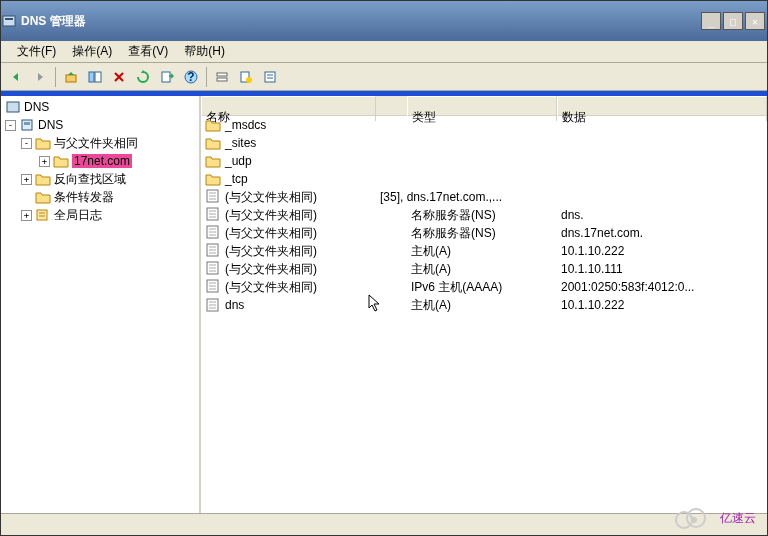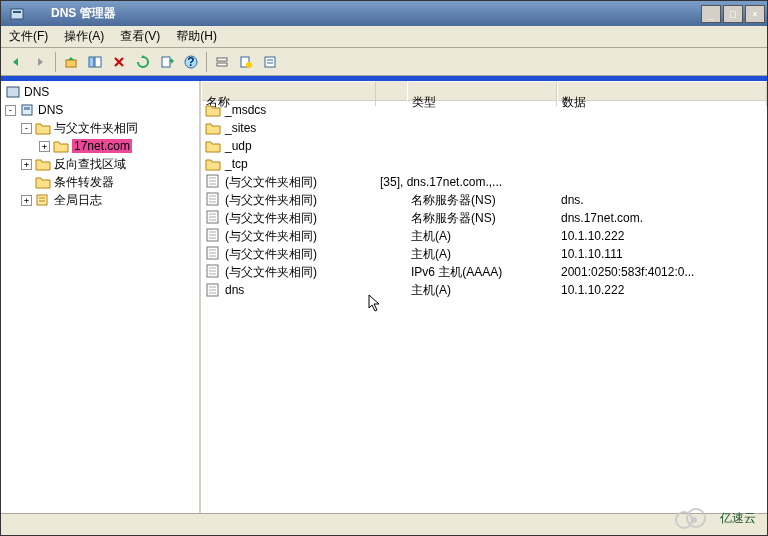--- a/index.html
+++ b/index.html
@@ -1,27 +1,27 @@
 <!DOCTYPE html>
 <html><head>
 <meta charset="utf-8">
 <style>
 * { margin: 0; padding: 0; box-sizing: border-box; font-family: "SimSun", "宋体", sans-serif; font-size: 12px; }
 body { background: #fff; width: 768px; height: 536px; overflow: hidden; position: relative; }
 
 .window { width: 768px; height: 536px; border: 1px solid #333; background: #ece9d8; display: flex; flex-direction: column; }
 
-.titlebar { height: 25px; background: linear-gradient(#7b9ec8, #4a6a99); color: #fff; display: flex; align-items: center; padding-left: 8px; gap: 22px; }
+.titlebar { height: 40px; background: linear-gradient(#7b9ec8, #4a6a99); color: #fff; display: flex; align-items: center; padding-left: 0; }
 .titlebar-icon { width: 16px; height: 16px; margin-right: 4px; display: inline-flex; align-items: center; justify-content: center; }
 .titlebar-text { flex: 1; font-weight: bold; }
 .titlebar-buttons { display: flex; gap: 2px; padding-right: 2px; }
 .title-btn { width: 20px; height: 18px; background: #d4d0c8; border: 1px solid #555; display: flex; align-items: center; justify-content: center; font-size: 10px; cursor: pointer; font-family: monospace; }
 .title-btn.close { font-weight: bold; }
 
-.menubar { height: 22px; background: #ece9d8; display: flex; align-items: center; padding-left: 0; border-bottom: 1px solid #aca899; }
+.menubar { height: 22px; background: #ece9d8; display: flex; align-items: center; padding-left: 8px; border-bottom: 1px solid #aca899; }
 .menu-item { padding: 2px 8px; cursor: pointer; }
 
 .toolbar { height: 28px; background: #ece9d8; display: flex; align-items: center; padding: 2px 4px; gap: 2px; border-bottom: 1px solid #aca899; }
 .tool-btn { width: 22px; height: 22px; border: 1px solid transparent; display: flex; align-items: center; justify-content: center; cursor: pointer; }
 .tool-sep { width: 1px; height: 20px; background: #aca899; margin: 0 2px; }
 
 .content { flex: 1; display: flex; background: #fff; border-top: 5px solid #1d4ed8; }
 
 .tree { width: 200px; border-right: 2px solid #d4d0c8; background: #fff; padding: 2px; overflow: auto; }
 .tree-node { display: flex; align-items: center; height: 18px; white-space: nowrap; cursor: pointer; }
@@ -39,21 +39,21 @@
 .col-name { width: 175px; }
 .col-type { width: 150px; margin-left: 31px; }
 .col-data { flex: 1; }
 .list-body { flex: 1; overflow: auto; }
 .list-row { display: flex; height: 18px; align-items: center; cursor: pointer; }
 .list-cell { padding: 0 4px; white-space: nowrap; overflow: hidden; display: flex; align-items: flex-start; }
 .list-cell .row-icon { width: 16px; height: 14px; margin-right: 4px; flex-shrink: 0; }
 
 .statusbar { height: 22px; background: #ece9d8; border-top: 1px solid #aca899; }
 
-.watermark { position: absolute; right: 12px; bottom: 6px; color: #14532d; font-size: 20px; font-family: Arial; display: flex; align-items: center; gap: 12px; pointer-events: none; }
+.watermark { position: absolute; right: 12px; bottom: 6px; color: #a21caf; font-size: 20px; font-family: Arial; display: flex; align-items: center; gap: 12px; pointer-events: none; }
 
 .cursor-arrow { position: absolute; left: 368px; top: 294px; pointer-events: none; }
 
 svg { display: block; }
 </style>
 </head>
 <body>
 
 <div class="window">
 

